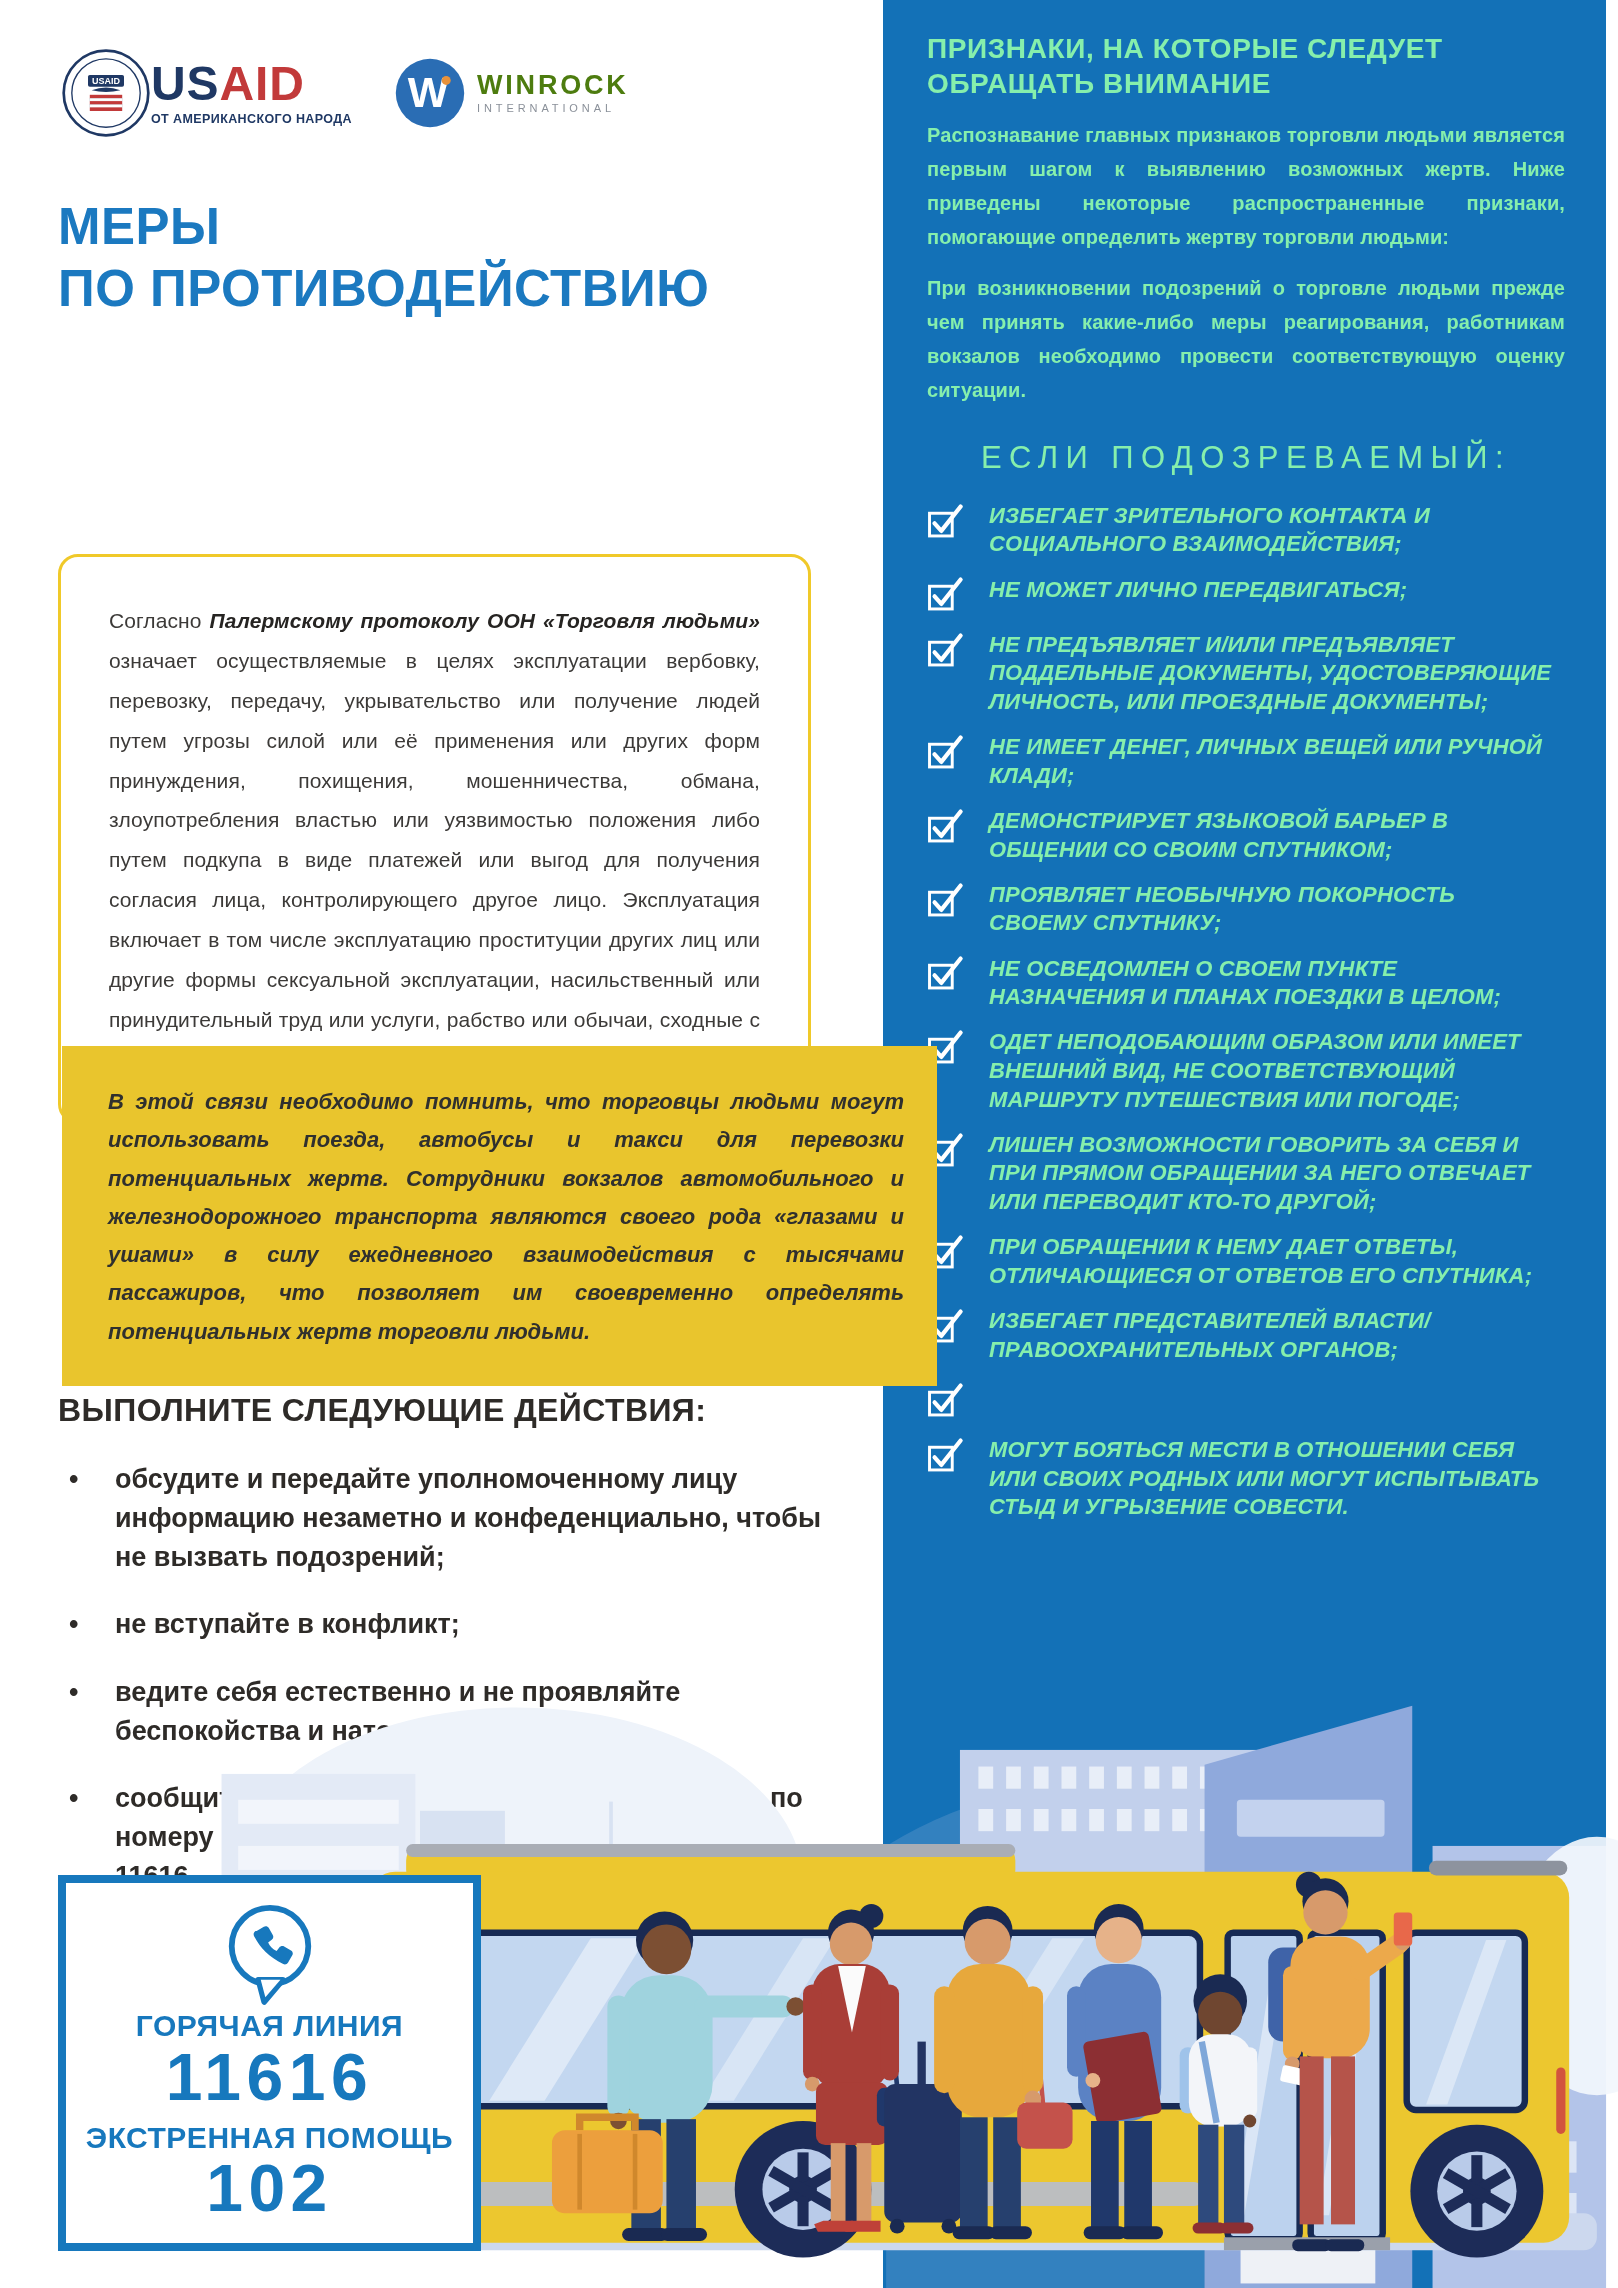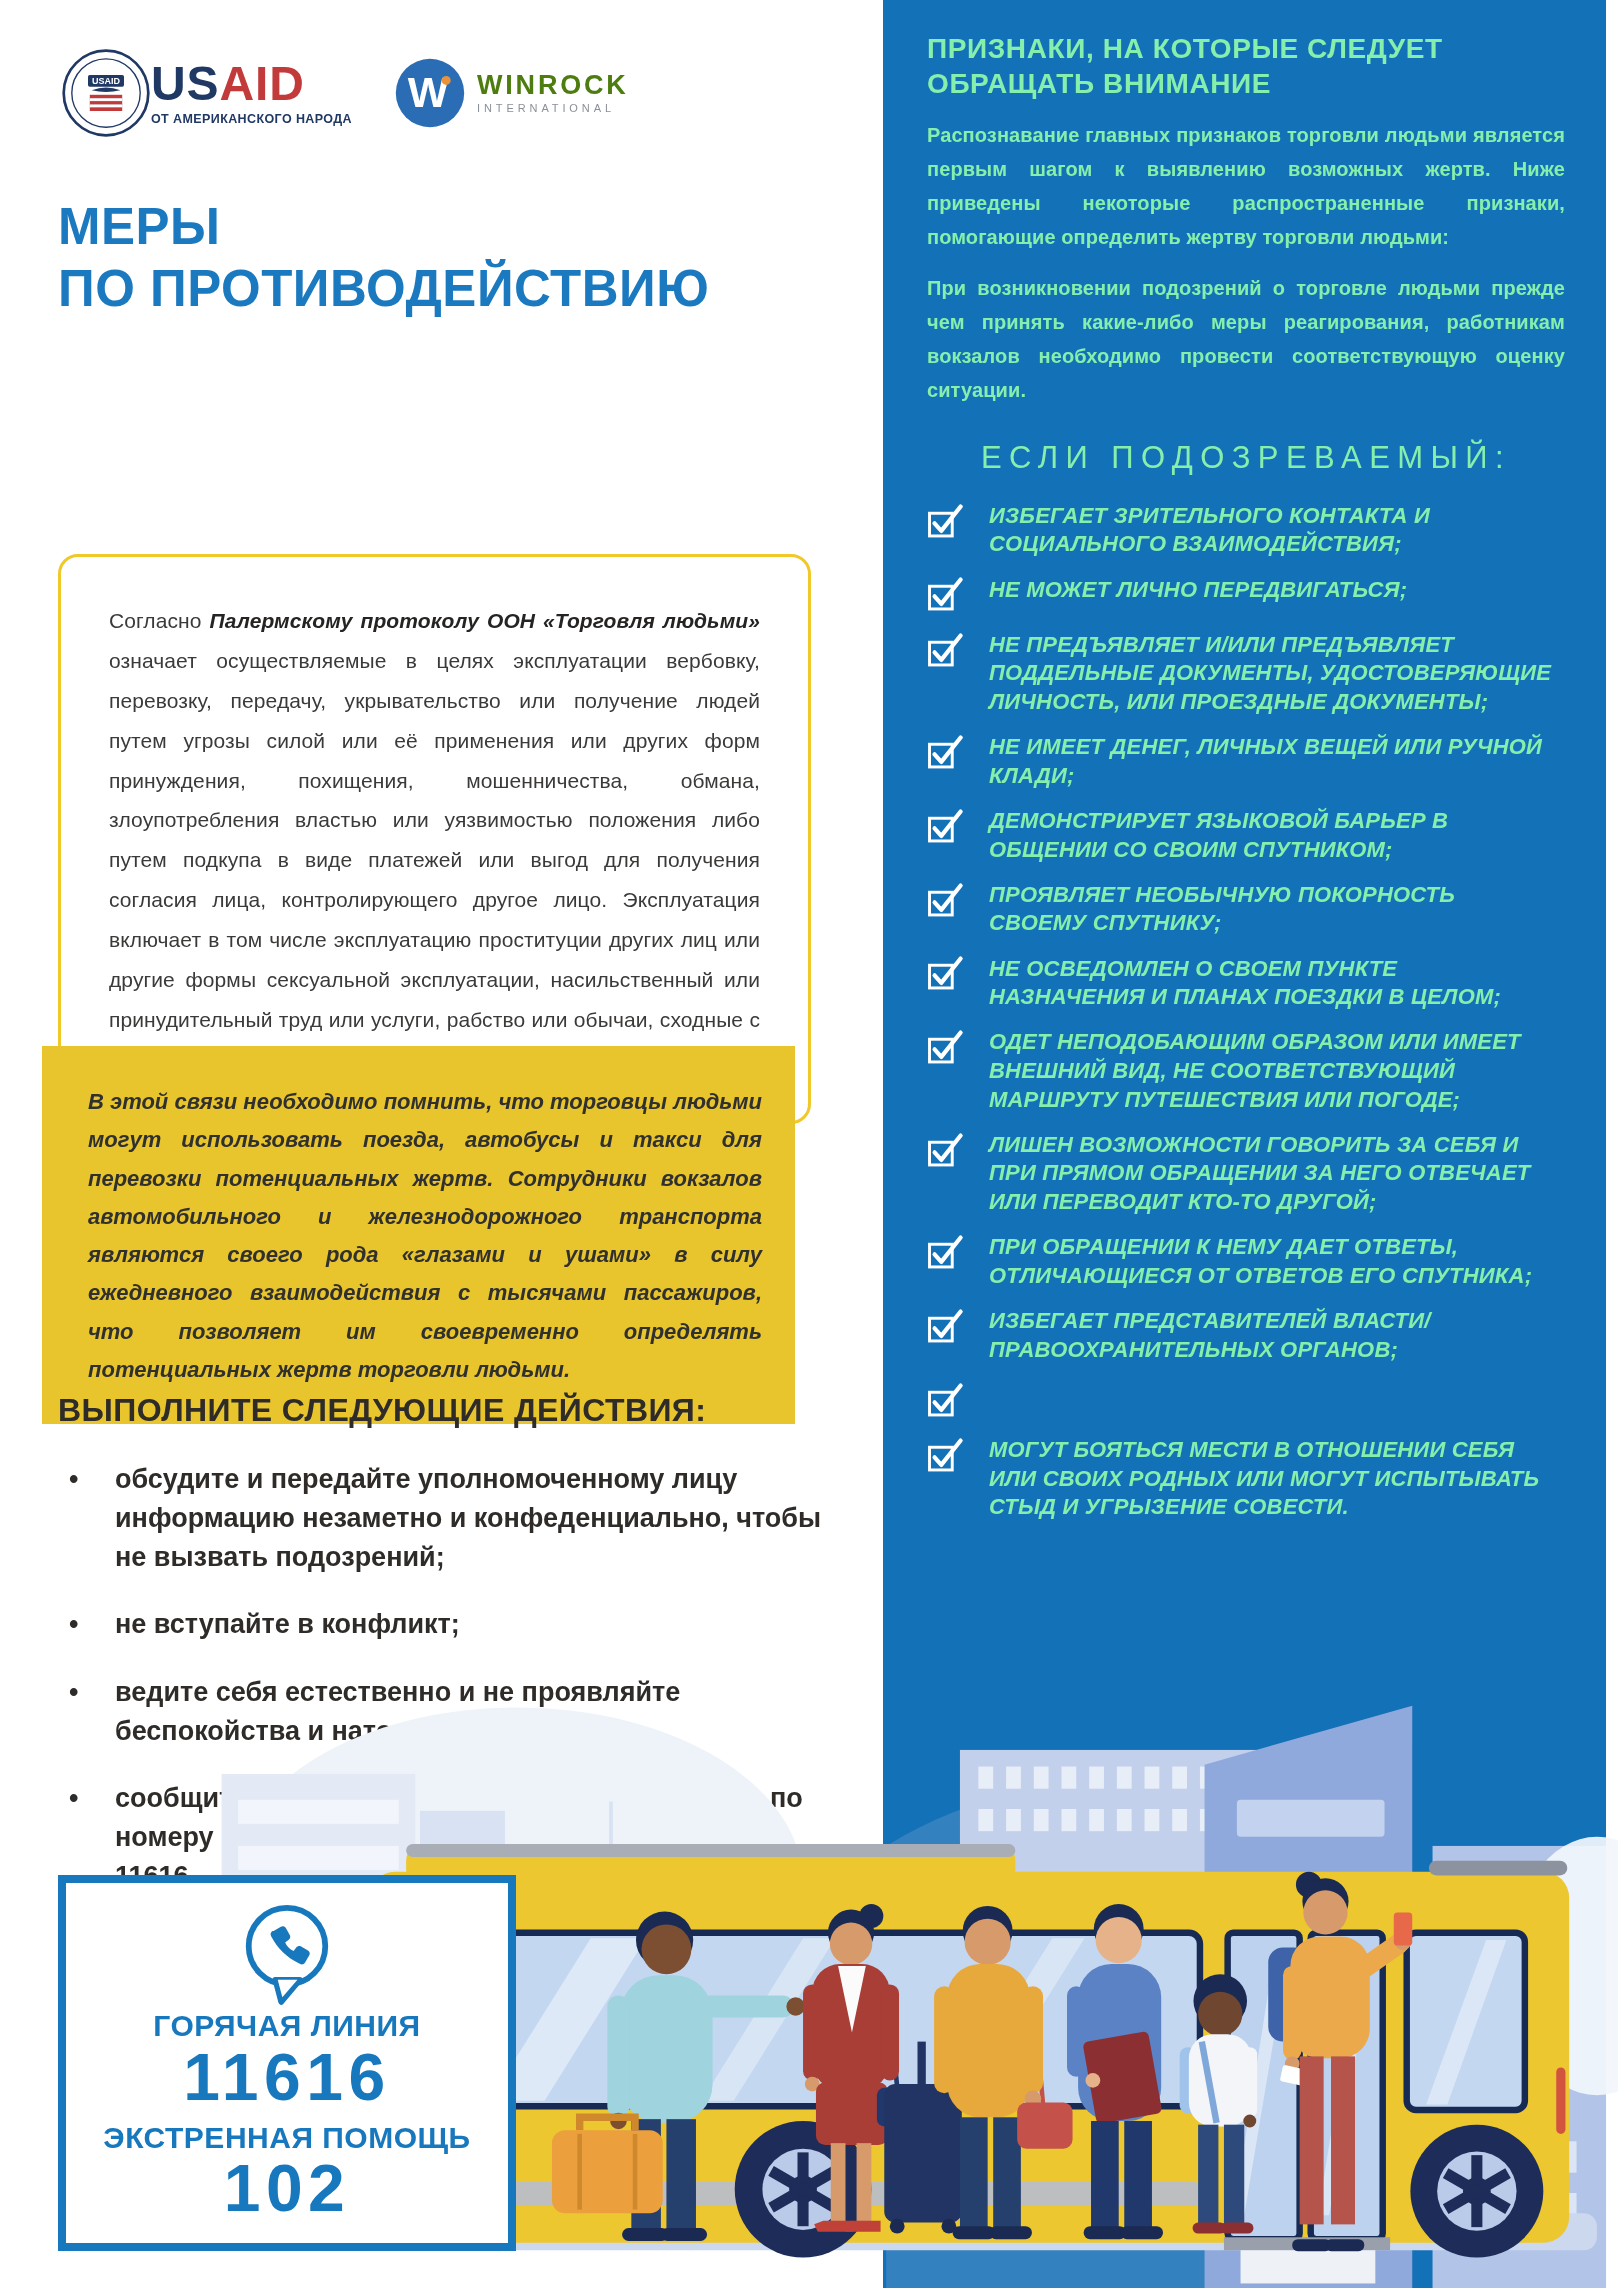--- a/index.html
+++ b/index.html
@@ -59,41 +59,41 @@
     position:absolute;left:58px;top:554px;width:753px;box-sizing:border-box;z-index:2;
     border:3.7px solid #f0c929;border-radius:20px;background:#ffffff;
     padding:44px 48px 41px 48px;
   }
   .defbox p{
     margin:0;font-size:21px;line-height:1.9;color:#3c3a38;text-align:justify;letter-spacing:0.1px;
   }
   .defbox .term{font-weight:800;font-style:italic;color:#262422;}
 
   .yellowbox{
-    position:absolute;left:42px;top:1046px;width:753px;box-sizing:border-box;z-index:2;
+    position:absolute;left:62px;top:1046px;width:875px;box-sizing:border-box;z-index:2;
     background:#e9c52d;padding:37px 33px 35px 46px;
   }
   .yellowbox p{
     margin:0;font-size:22px;line-height:1.74;font-weight:800;font-style:italic;
     color:#30302e;text-align:justify;
   }
 
   .actions{position:absolute;left:58px;top:1392px;width:783px;z-index:2;color:#2e2b28;}
   .actions h3{margin:0;font-size:32px;font-weight:800;letter-spacing:0.4px;}
   .actions ul{list-style:none;margin:31px 0 0 0;padding:0;}
   .actions li{
     position:relative;padding-left:57px;margin-bottom:28px;
     font-size:27px;font-weight:700;line-height:1.45;max-width:738px;
   }
   .actions li::before{
     content:"\2022";position:absolute;left:11px;top:0;font-size:27px;color:#2e2b28;
   }
 
   .hotbox{
-    position:absolute;left:58px;top:1875px;width:458px;height:376px;box-sizing:border-box;
+    position:absolute;left:58px;top:1875px;width:423px;height:376px;box-sizing:border-box;
     border:8.3px solid #1778bd;background:#ffffff;z-index:6;
     display:flex;flex-direction:column;align-items:center;justify-content:flex-start;
     padding-top:11px;
   }
   .hotbox .lbl{font-size:30px;font-weight:800;color:#1778bd;letter-spacing:0.5px;line-height:1.05;}
   .hotbox .num{font-size:66px;font-weight:800;color:#1778bd;letter-spacing:5.5px;line-height:1.08;}
 
   
   .illus{position:absolute;left:0;top:1569px;width:1619px;height:720px;z-index:3;}
 </style>

